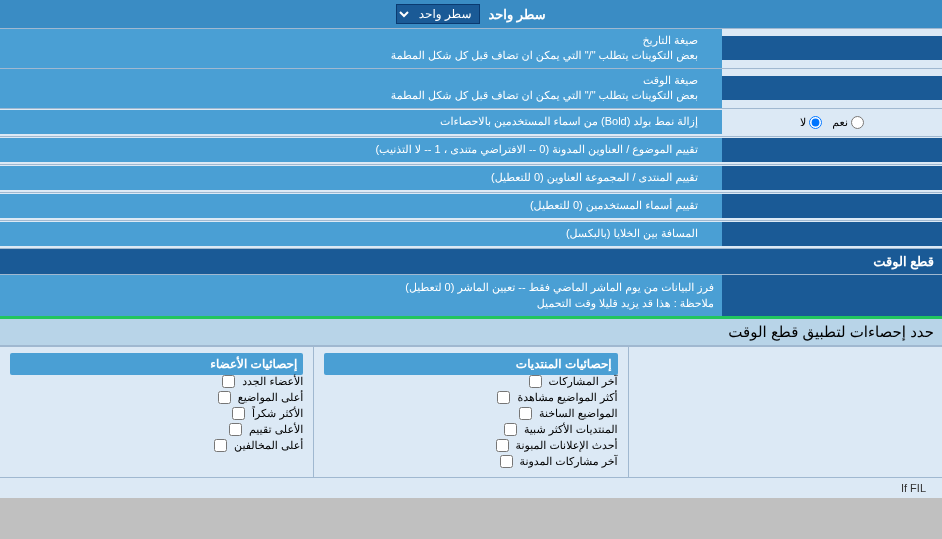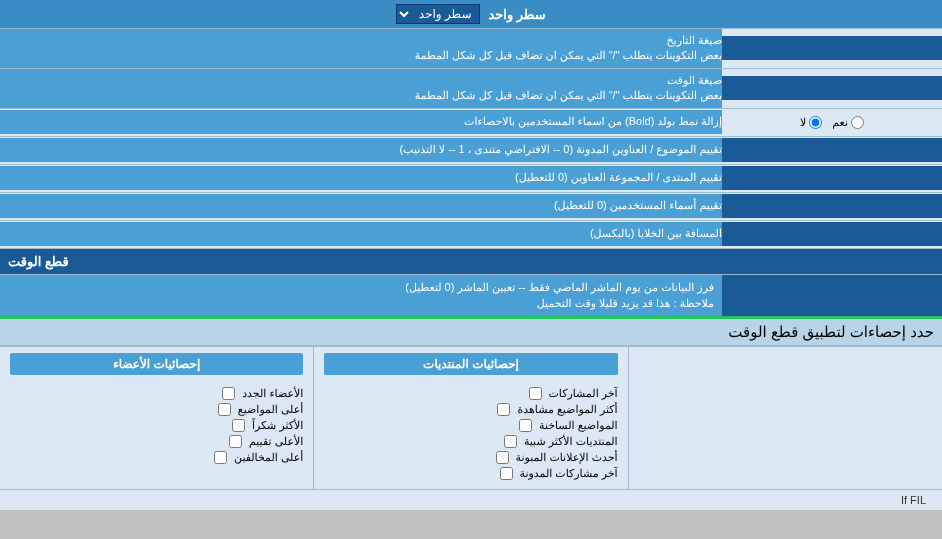--- a/index.html
+++ b/index.html
@@ -14,21 +14,21 @@
       background: #dce9f5;
     }
     .row {
       display: flex;
       align-items: center;
       border-bottom: 1px solid #a0b8d0;
       min-height: 28px;
     }
     .row-label {
       flex: 1;
-      padding: 4px 0;
+      padding: 4px 24px;
       background: #4a9fd4;
       color: #fff;
       text-align: right;
       font-size: 11px;
       line-height: 1.4;
     }
     .row-input {
       width: 220px;
       padding: 2px 6px;
       background: #1a5a96;
@@ -81,21 +81,21 @@
     .radio-group label {
       color: #000;
       font-size: 11px;
       display: flex;
       align-items: center;
       gap: 3px;
     }
     .section-header {
       background: #1a5a96;
       color: #fff;
-      text-align: left;
+      text-align: right;
       padding: 5px 8px;
       font-size: 13px;
       font-weight: bold;
       border-bottom: 1px solid #a0b8d0;
       width: 100%;
     }
     .note-row {
       display: flex;
       align-items: flex-start;
       border-bottom: 3px solid #22c55e;
@@ -115,25 +115,25 @@
       border-top: 1px solid #a0b8d0;
     }
     .check-col {
       flex: 1;
       padding: 6px 10px;
       background: #dce9f5;
     }
     .check-col-header {
       background: #4a9fd4;
       color: #fff;
-      text-align: center;
+      text-align: right;
       padding: 4px 6px;
       font-size: 12px;
       font-weight: bold;
-      margin-bottom: 12px;
+      margin-bottom: 0;
       border-radius: 2px;
     }
     .check-item {
       display: flex;
       align-items: center;
       gap: 7px;
       margin-bottom: 3px;
       font-size: 11px;
       color: #000;
       direction: rtl;

